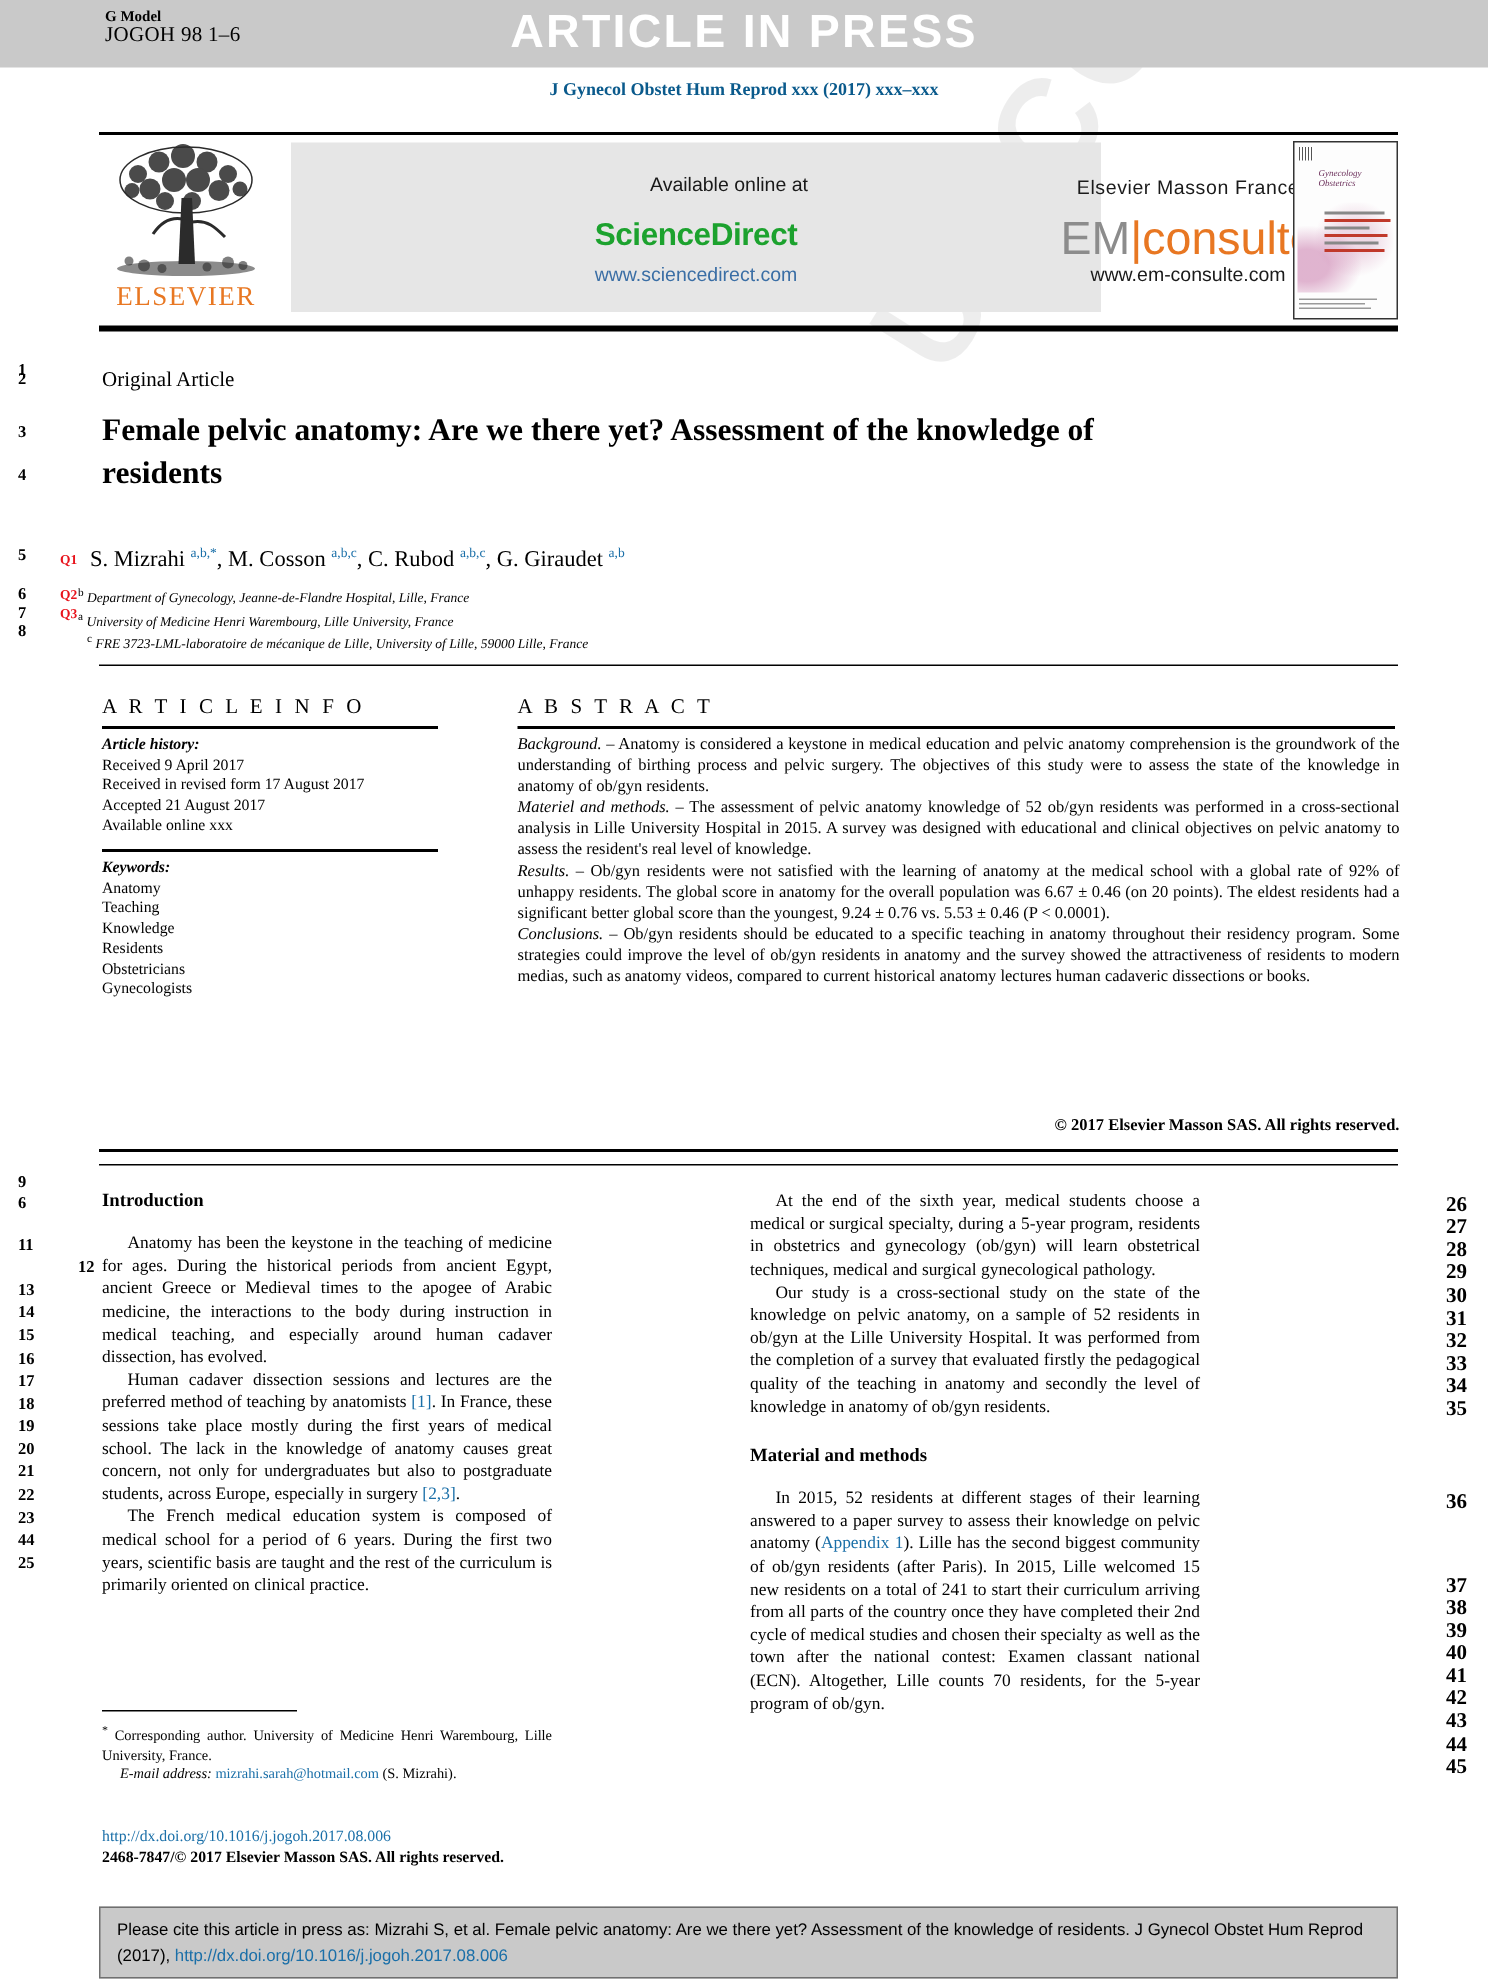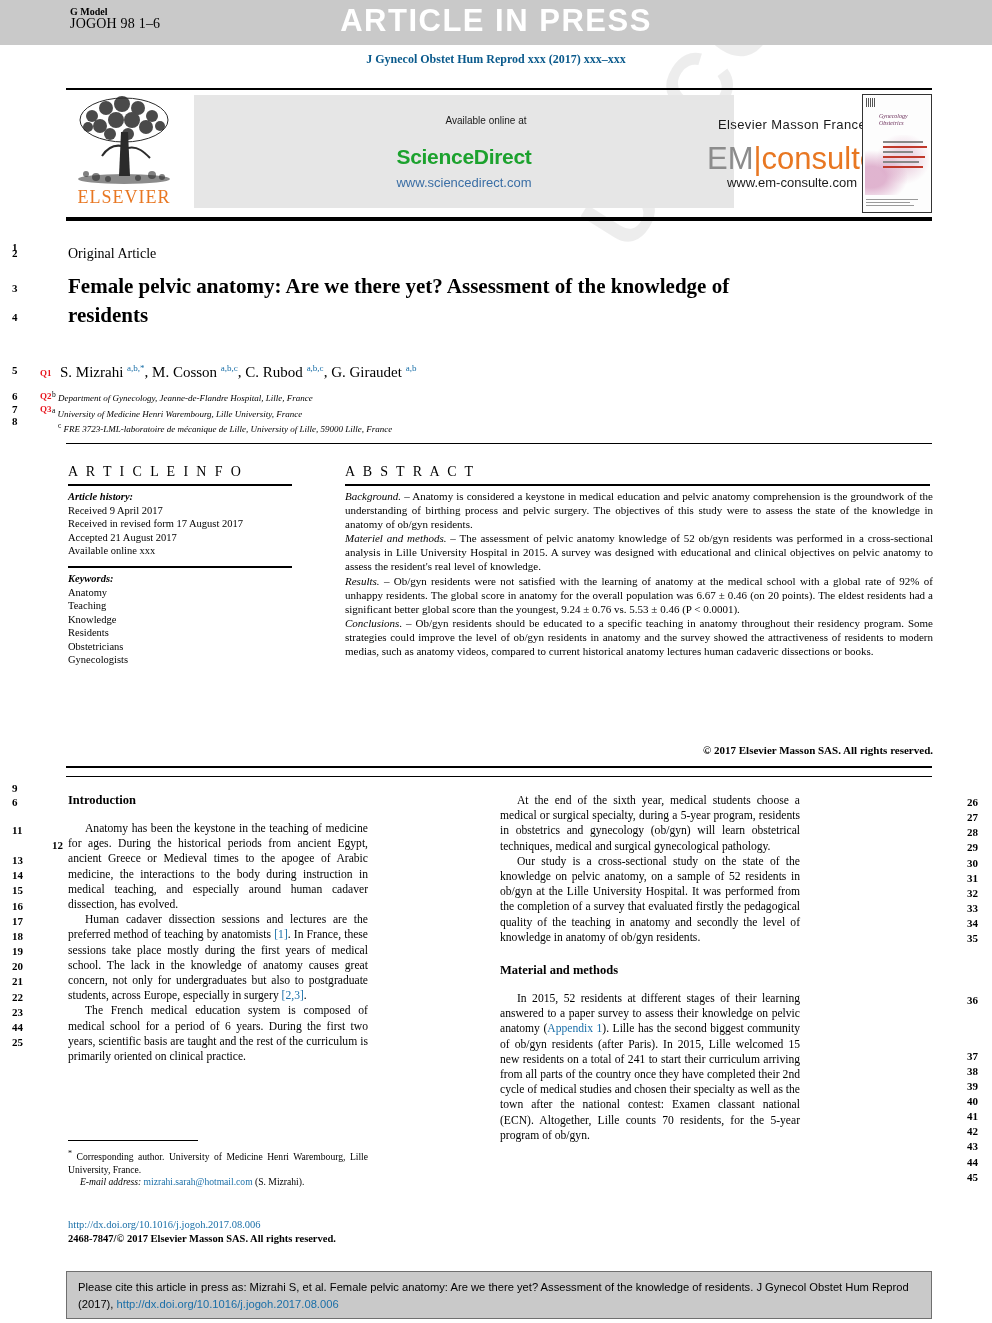--- a/index.html
+++ b/index.html
@@ -59,21 +59,21 @@
     position:absolute; left:0; bottom:2px; width:112px; text-align:center;
     font-family:"Liberation Serif", serif;
     font-size:18px; letter-spacing:1px; color:#E87722;
   }
   .sd-box{
     position:absolute; left:128px; top:7px; width:540px; height:113px;
     background:#e6e6e6;
   }
   .sd-avail{
     position:absolute; left:0; top:20px; width:584px; text-align:center;
-    font-family:"Liberation Sans", sans-serif; font-size:10px; color:#1a1a1a;
+    font-family:"Liberation Sans", sans-serif; font-size:13px; color:#1a1a1a;
   }
   .sd-logo{
     position:absolute; left:0; top:50px; width:540px; text-align:center;
     font-family:"Liberation Sans", sans-serif; font-size:21px; font-weight:bold;
     color:#1ca22e; letter-spacing:-.3px;
   }
   .sd-url{
     position:absolute; left:0; top:80px; width:540px; text-align:center;
     font-family:"Liberation Sans", sans-serif; font-size:13px; color:#3a6ea5;
   }
@@ -124,21 +124,21 @@
 
   
   .lnum{
     position:absolute; left:12px;
     font-family:"Liberation Serif", serif;
     font-size:11px; font-weight:bold; color:#000;
   }
   .rnum{
     position:absolute; right:14px;
     font-family:"Liberation Serif", serif;
-    font-size:11px; font-weight:bold; color:#000;
+    font-size:14px; font-weight:bold; color:#000;
   }
 
   
   .qtag{
     position:absolute; left:40px;
     font-family:"Liberation Serif", serif;
     font-size:9px; font-weight:bold; color:#e8141c;
   }
 
   

